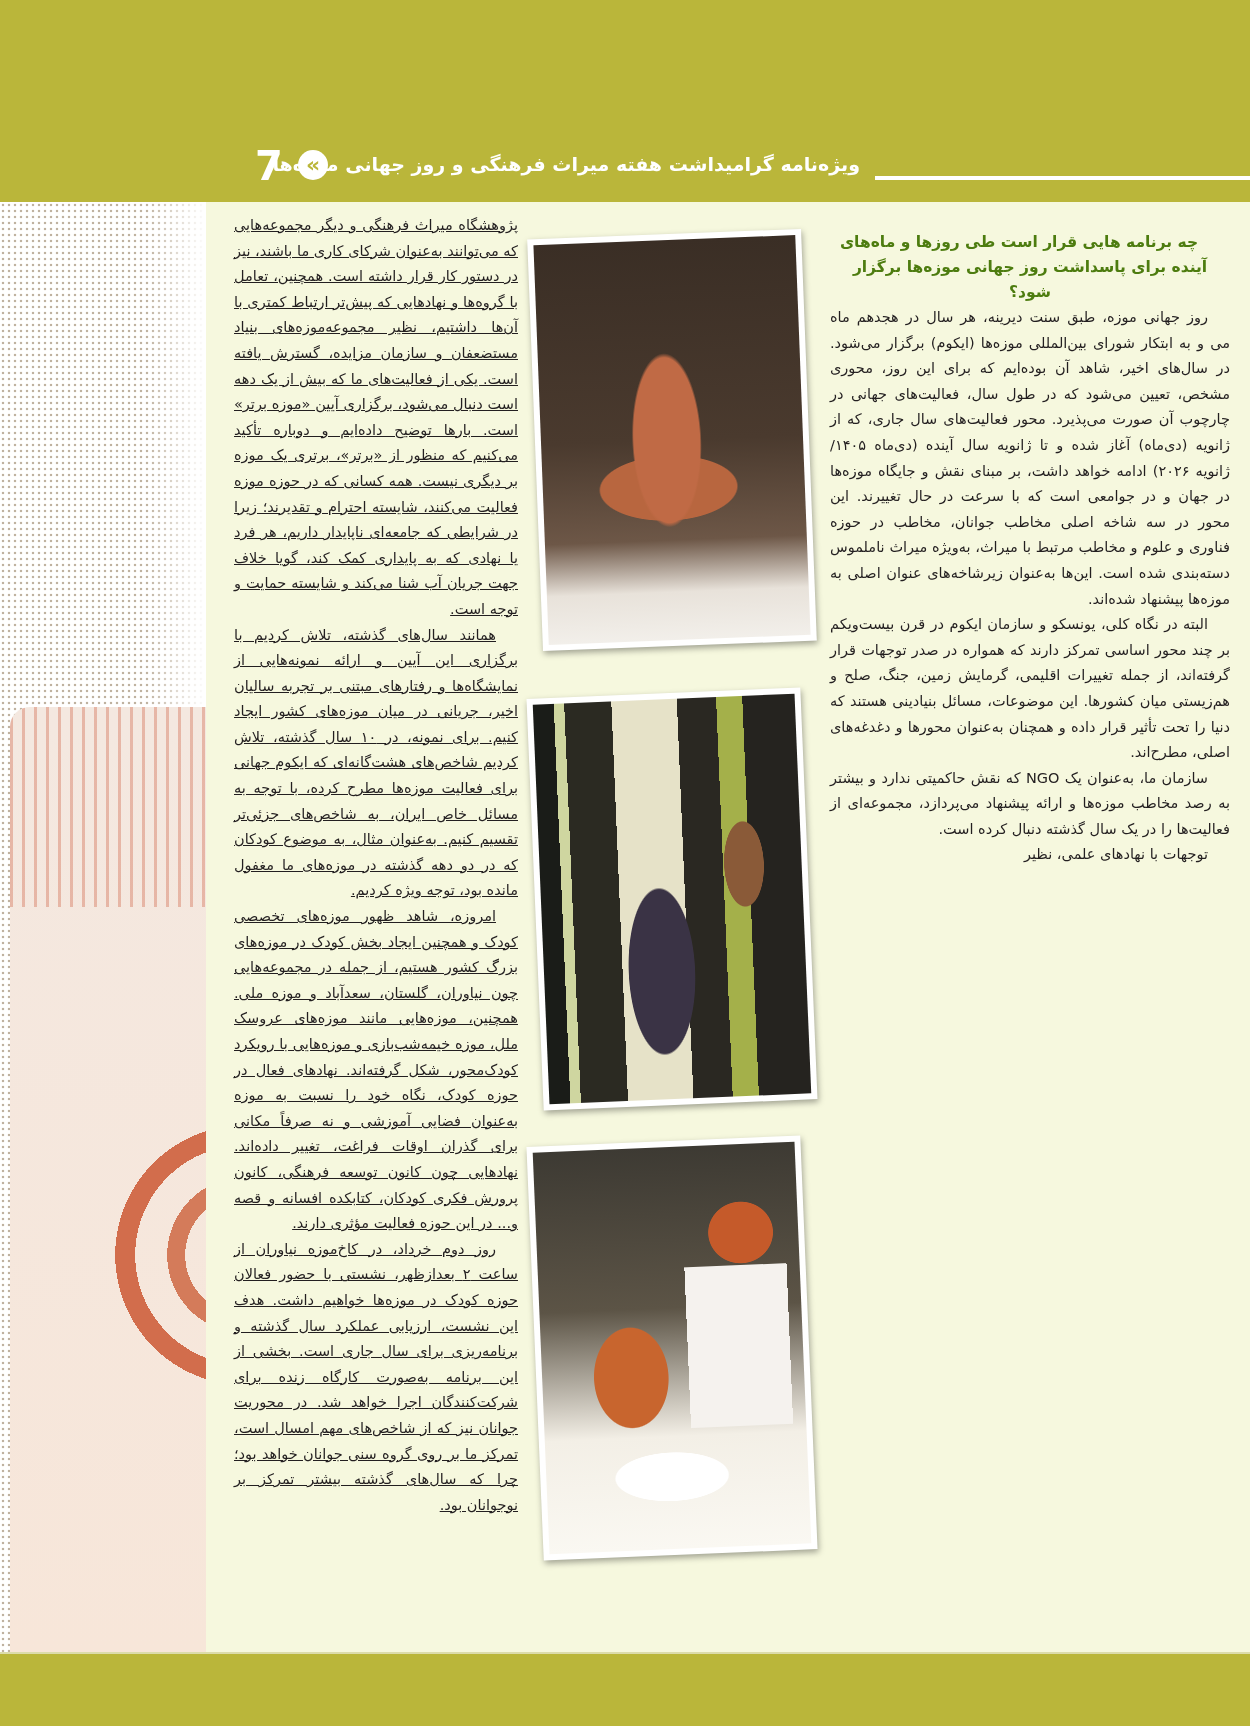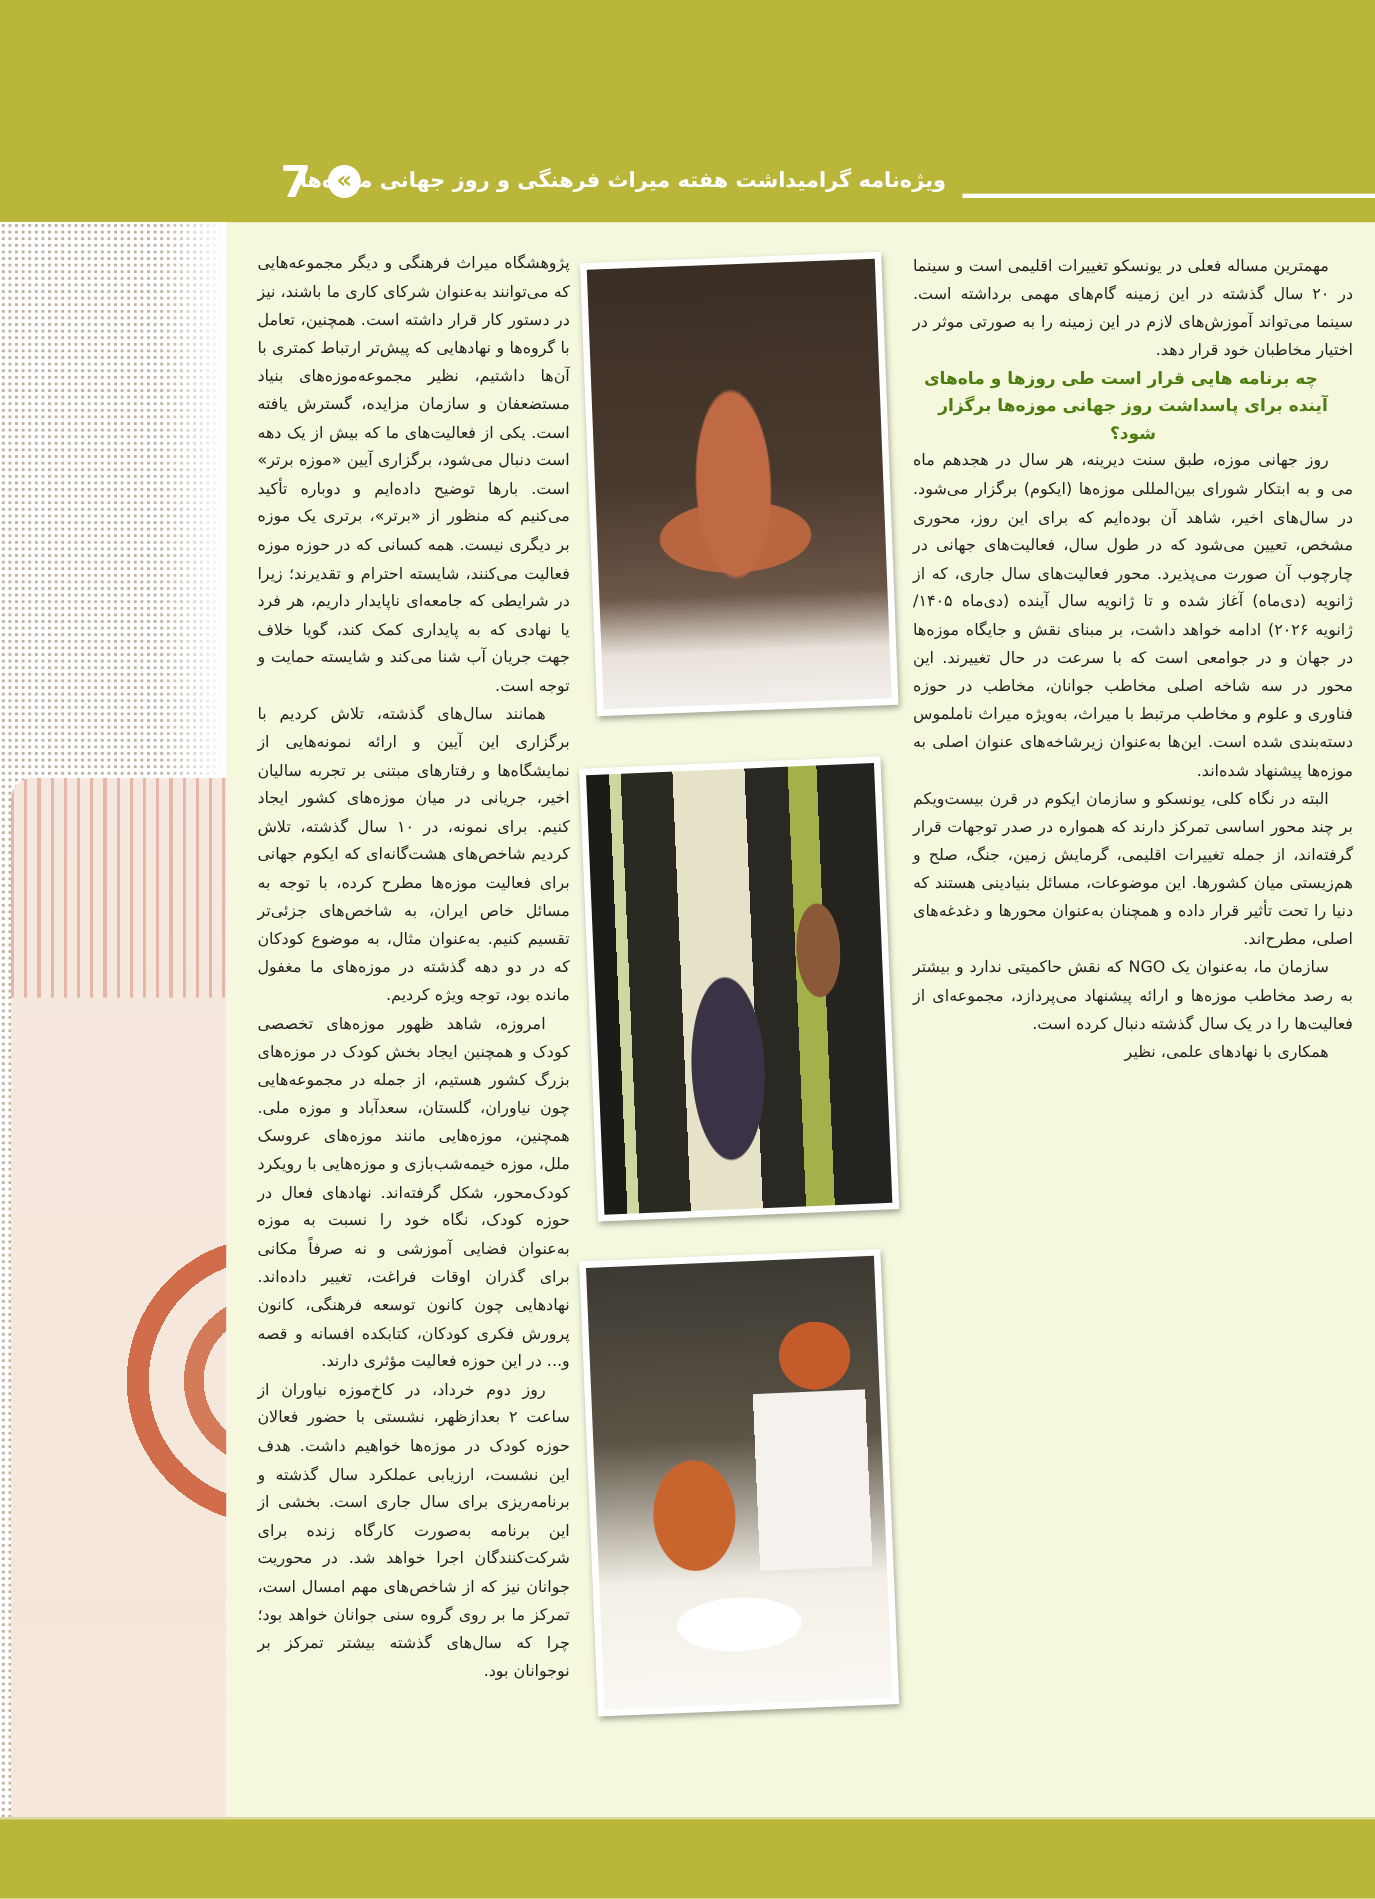--- a/index.html
+++ b/index.html
@@ -38,21 +38,21 @@
       linear-gradient(#f4e8e0, #f7e6d9);
     border-radius: 20px 0 0 0;
   }
   .col {
     position: absolute; direction: rtl; text-align: justify; text-align-last: right;
     color: #231f20; font-size: 14.5px; line-height: 25.6px;
   }
   .col p { margin: 0; text-indent: 22px; }
   .col p.noindent { text-indent: 0; }
   .col-right { left: 830px; top: 230px; width: 400px; }
-  .col-left { left: 234px; top: 228px; width: 284px; }
+  .col-left { left: 234px; top: 213px; width: 284px; text-decoration: underline; }
   .subhead {
     color: #4d7c0f; font-weight: bold; text-align: center !important; text-align-last: center !important;
     font-size: 15.5px; line-height: 25px; margin: 22px 0 6px 0; text-indent: 0;
   }
   .photo {
     position: absolute; background: #fff; padding: 6px; box-shadow: 1px 3px 6px rgba(0,0,0,.35);
   }
   .photo-inner { width: 100%; height: 100%; position: relative; overflow: hidden; }
   .p1 { left: 535px; top: 234px; width: 262px; height: 400px; transform: rotate(-2.2deg); }
   .p1 .photo-inner {
@@ -87,26 +87,25 @@
 <div class="chev">«</div>
 <div class="page-num">7</div>
 
 <div class="left-strip">
   <div class="halftone"></div>
   <div class="halftone-fade"></div>
   <div class="vase-photo"></div>
 </div>
 
 <div class="col col-right">
-  <p>مهمترین مساله فعلی در یونسکو تغییرات اقلیمی است و سینما در ۲۰ سال گذشته در این زمینه گام‌های مهمی برداشته است. سینما می‌تواند آموزش‌های لازم در این زمینه را به صورتی موثر در اختیار مخاطبان خود قرار دهد.</p>
   <p class="subhead">چه برنامه هایی قرار است طی روزها و ماه‌های آینده برای پاسداشت روز جهانی موزه‌ها برگزار شود؟</p>
   <p>روز جهانی موزه، طبق سنت دیرینه، هر سال در هجدهم ماه می و به ابتکار شورای بین‌المللی موزه‌ها (ایکوم) برگزار می‌شود. در سال‌های اخیر، شاهد آن بوده‌ایم که برای این روز، محوری مشخص، تعیین می‌شود که در طول سال، فعالیت‌های جهانی در چارچوب آن صورت می‌پذیرد. محور فعالیت‌های سال جاری، که از ژانویه (دی‌ماه) آغاز شده و تا ژانویه سال آینده (دی‌ماه ۱۴۰۵/ ژانویه ۲۰۲۶) ادامه خواهد داشت، بر مبنای نقش و جایگاه موزه‌ها در جهان و در جوامعی است که با سرعت در حال تغییرند. این محور در سه شاخه اصلی مخاطب جوانان، مخاطب در حوزه فناوری و علوم و مخاطب مرتبط با میراث، به‌ویژه میراث ناملموس دسته‌بندی شده است. این‌ها به‌عنوان زیرشاخه‌های عنوان اصلی به موزه‌ها پیشنهاد شده‌اند.</p>
   <p>البته در نگاه کلی، یونسکو و سازمان ایکوم در قرن بیست‌ویکم بر چند محور اساسی تمرکز دارند که همواره در صدر توجهات قرار گرفته‌اند، از جمله تغییرات اقلیمی، گرمایش زمین، جنگ، صلح و هم‌زیستی میان کشورها. این موضوعات، مسائل بنیادینی هستند که دنیا را تحت تأثیر قرار داده و همچنان به‌عنوان محورها و دغدغه‌های اصلی، مطرح‌اند.</p>
   <p>سازمان ما، به‌عنوان یک NGO که نقش حاکمیتی ندارد و بیشتر به رصد مخاطب موزه‌ها و ارائه پیشنهاد می‌پردازد، مجموعه‌ای از فعالیت‌ها را در یک سال گذشته دنبال کرده است.</p>
-  <p>همکاری با نهادهای علمی، نظیر</p>
+  <p>توجهات با نهادهای علمی، نظیر</p>
 </div>
 
 <div class="photo p1">
   <div class="photo-inner" title="گلدان سفالی دو دسته با نقوش هندسی"></div>
 </div>
 <div class="photo p2">
   <div class="photo-inner" title="ظرف لوله‌دار تیره در ویترین موزه"></div>
 </div>
 <div class="photo p3">
   <div class="photo-inner" title="سفالینه‌های قرمز و سر گاو در ویترین"></div>

